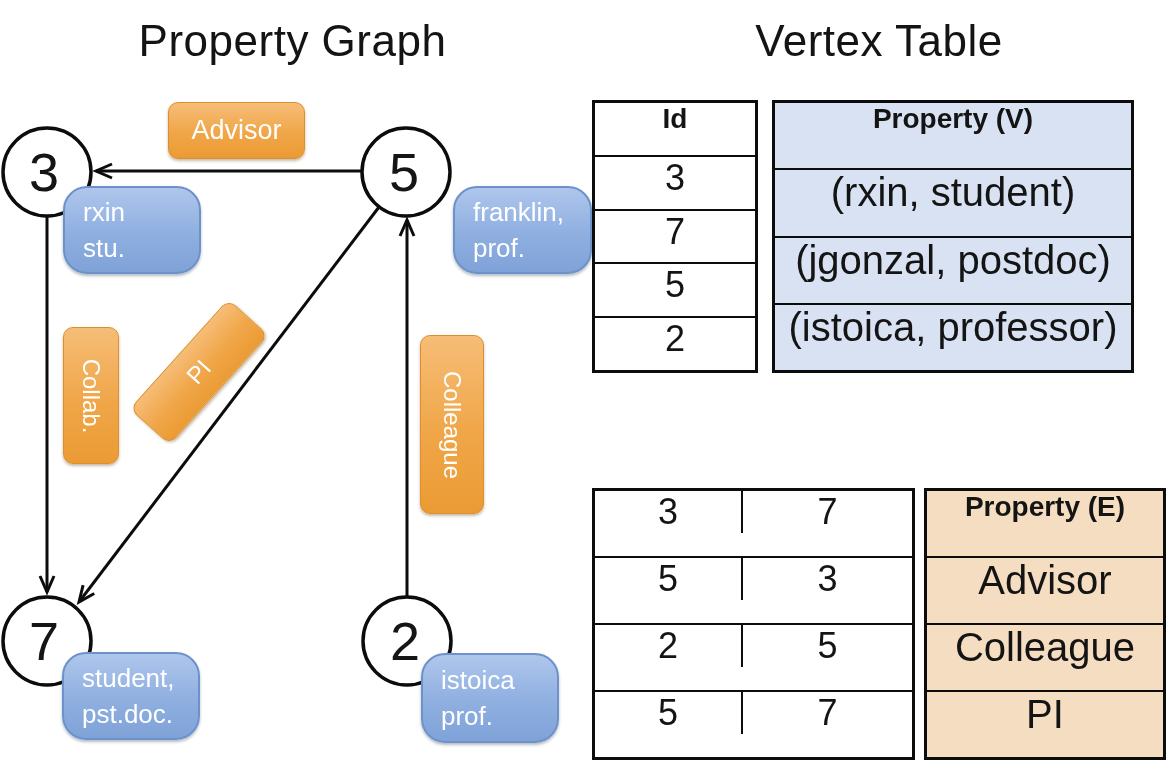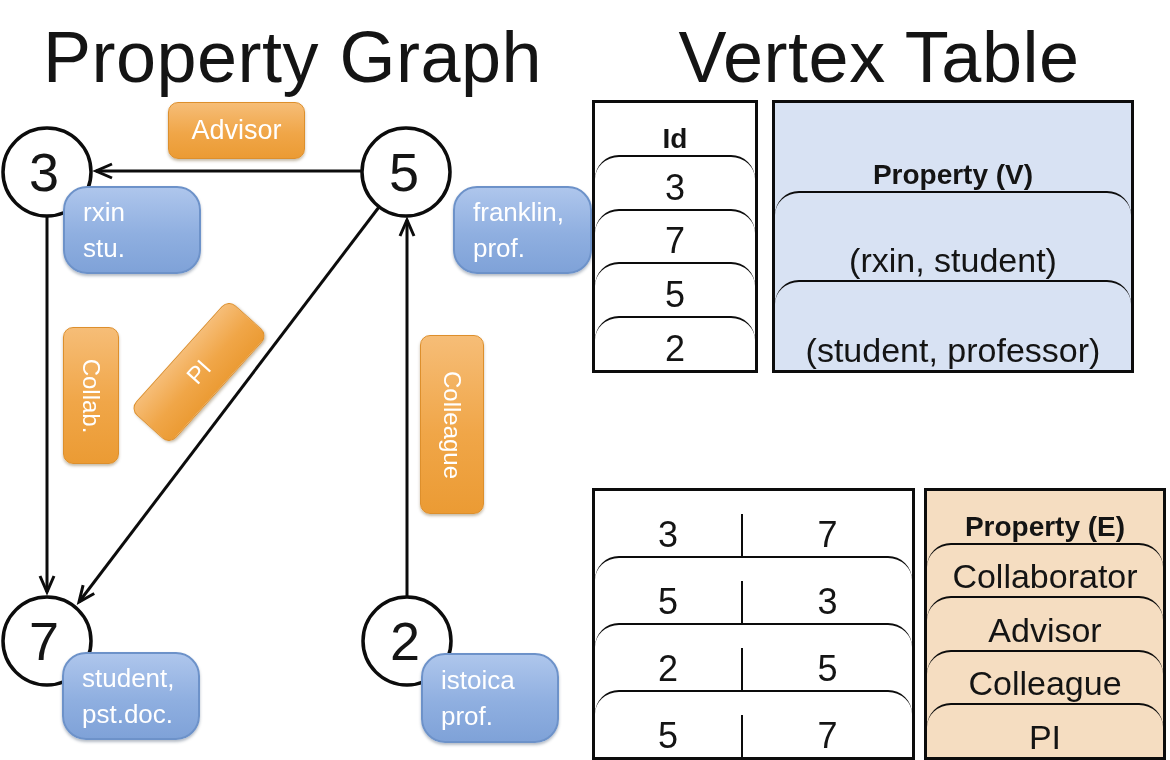--- a/index.html
+++ b/index.html
@@ -2,21 +2,21 @@
 <html><head>
 <meta charset="utf-8">
 <style>
   html,body { margin:0; padding:0; background:#ffffff; }
   #stage {
     position:relative; width:1170px; height:760px; overflow:hidden;
     background:#ffffff; font-family:"Liberation Sans", sans-serif; color:#151515;
   }
   .abs { position:absolute; }
   .slide-title {
-    font-size:72px; letter-spacing:0.5px; color:#141414;
+    font-size:44px; letter-spacing:0.5px; color:#141414;
     text-align:center; white-space:nowrap;
   }
   
   .chip {
     position:absolute; display:flex; align-items:center; justify-content:center;
     border-radius:10px; color:#ffffff;
   }
   .chip-orange {
     background:linear-gradient(180deg,#f6bd77 0%,#f0a648 55%,#eb9b34 100%);
     border:1px solid #dd8f2c; box-shadow:0 2px 3px rgba(90,60,10,0.35);
@@ -28,25 +28,25 @@
     font-size:26px; border-radius:24px;
   }
   .chip-blue .lines { line-height:1.4; padding-left:4px; }
   .chip-blue { justify-content:flex-start; padding-left:14px; box-sizing:border-box; }
   .rot90 { transform:rotate(90deg); white-space:nowrap; }
   
   .ttable {
     position:absolute; box-sizing:border-box; border:3px solid #0c0c0c;
     display:flex; flex-direction:column;
   }
-  .trow { flex:1; display:flex; align-items:flex-end;border-radius:24px; }
+  .trow { flex:1; display:flex; align-items:flex-start; }
   .trow + .trow { border-top:2px solid #0c0c0c; }
   .tcell {
     flex:1; display:flex; align-items:center; justify-content:center;
-    font-size:34px; color:#141414; white-space:nowrap;
+    font-size:40px; color:#141414; white-space:nowrap;
   }
   .tcell.num { font-size:36px; }
   .tcell.hdr { font-weight:bold; font-size:28px; }
   .cell-divider { border-left:2px solid #0c0c0c; }
   svg text { font-family:"Liberation Sans", sans-serif; }
 </style>
 </head>
 <body>
 
 <div id="stage">
@@ -141,21 +141,24 @@
   </div>
 
   <div class="ttable" style="left:772px; top:100px; width:362px; height:273px; background:#D8E2F3;">
     <div class="trow">
       <div class="tcell hdr">Property (V)</div>
     </div>
     <div class="trow">
       <div class="tcell">(rxin, student)</div>
     </div>
     <div class="trow">
-      <div class="tcell">(student, professor)</div>
+      <div class="tcell">(jgonzal, postdoc)</div>
+    </div>
+    <div class="trow">
+      <div class="tcell">(istoica, professor)</div>
     </div>
   </div>
 
 
   <div class="ttable" style="left:592px; top:488px; width:323px; height:272px; background:#ffffff;">
     <div class="trow">
       <div class="tcell num" style="flex:0 0 46%;">3</div>
       <div class="tcell num cell-divider">7</div>
     </div>
     <div class="trow">
@@ -170,23 +173,20 @@
       <div class="tcell num" style="flex:0 0 46%;">5</div>
       <div class="tcell num cell-divider">7</div>
     </div>
   </div>
 
   <div class="ttable" style="left:924px; top:488px; width:242px; height:272px; background:#F5DDC1;">
     <div class="trow">
       <div class="tcell hdr">Property (E)</div>
     </div>
     <div class="trow">
-      <div class="tcell">Collaborator</div>
-    </div>
-    <div class="trow">
       <div class="tcell">Advisor</div>
     </div>
     <div class="trow">
       <div class="tcell">Colleague</div>
     </div>
     <div class="trow">
       <div class="tcell">PI</div>
     </div>
   </div>
 

